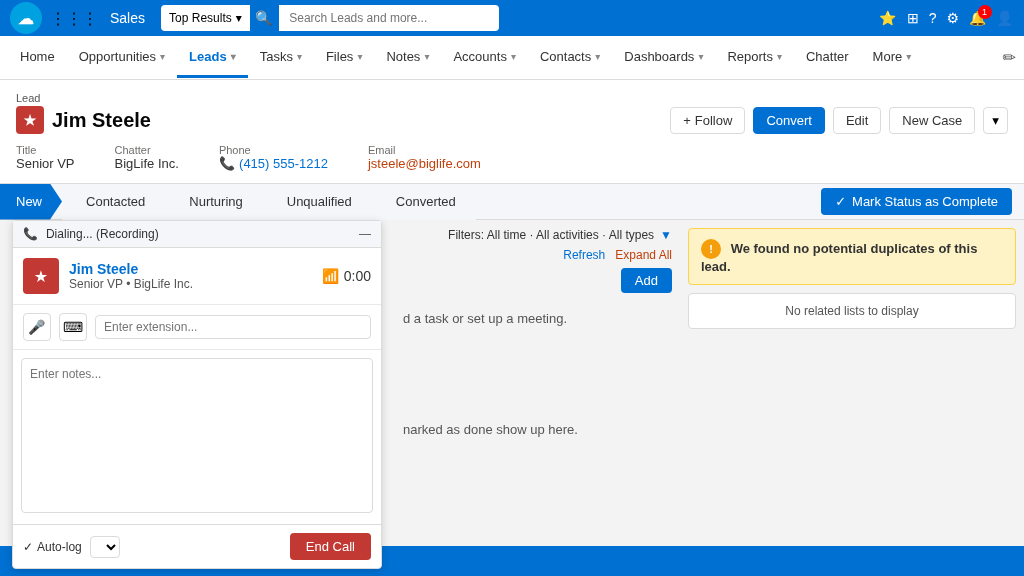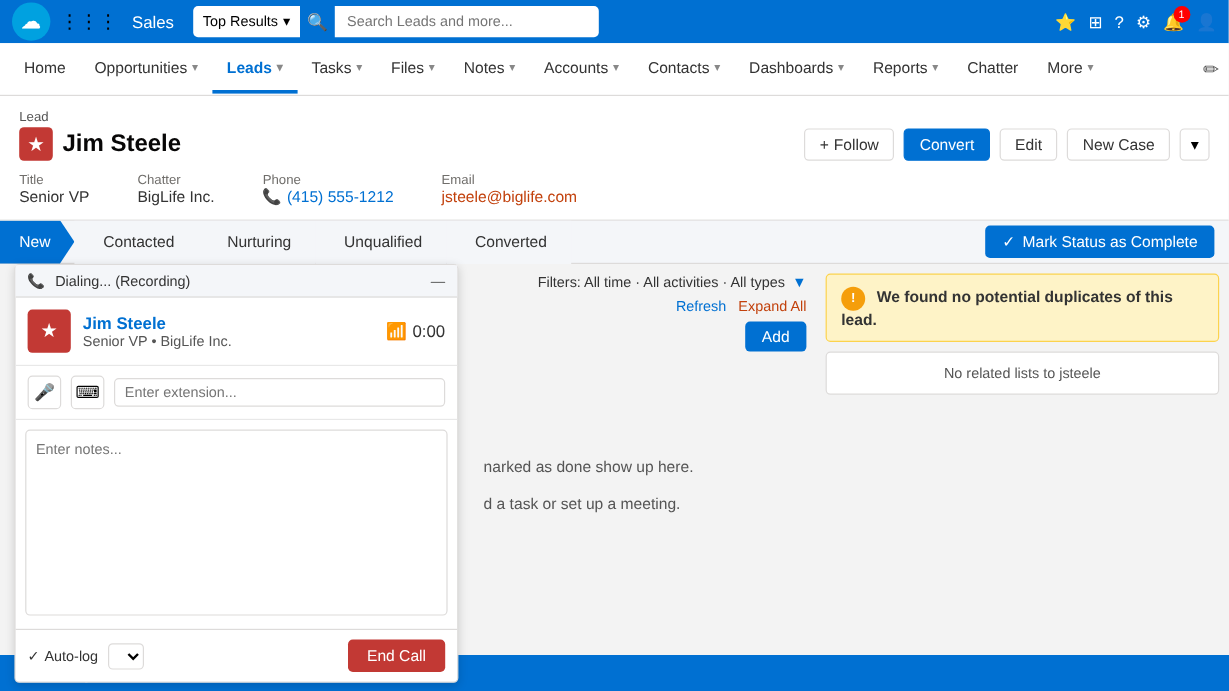--- a/index.html
+++ b/index.html
@@ -456,35 +456,35 @@
         <span>Filters: All time · All activities · All types</span>
         <span style="color:#0070d2;">▼</span>
       </div>
       <div style="display:flex; justify-content:flex-end; gap:10px; margin-bottom:6px; padding-right:8px;">
         <a style="color:#0070d2;cursor:pointer;font-size:12px;">Refresh</a>
         <a style="color:#c2410c;cursor:pointer;font-size:12px;">Expand All</a>
       </div>
       <div style="display:flex; justify-content:flex-end; padding-right:8px; margin-bottom:10px;">
         <button class="add-btn">Add</button>
       </div>
+      <div style="padding:8px; font-size:13px; color:#555;">
+        <span>d a task or set up a meeting.</span>
+      </div>
       <div style="padding:8px; font-size:13px; color:#555; margin-top:80px;">
         <span>narked as done show up here.</span>
-      </div>
-      <div style="padding:8px; font-size:13px; color:#555;">
-        <span>d a task or set up a meeting.</span>
       </div>
     </div>
 
   </div>
 
   <div class="right-panel">
     <div class="duplicate-box">
       <span class="dup-icon">!</span>
       <span class="dup-text">We found no potential duplicates of this lead.</span>
     </div>
-    <div class="no-related">No related lists to jsteele</div>
+    <div class="no-related">No related lists to display</div>
   </div>
 </div>
 
 <div class="bottom-bar">
   <span>📞</span>
   <span>Dialing...</span>
 </div>
 
 </body></html>

